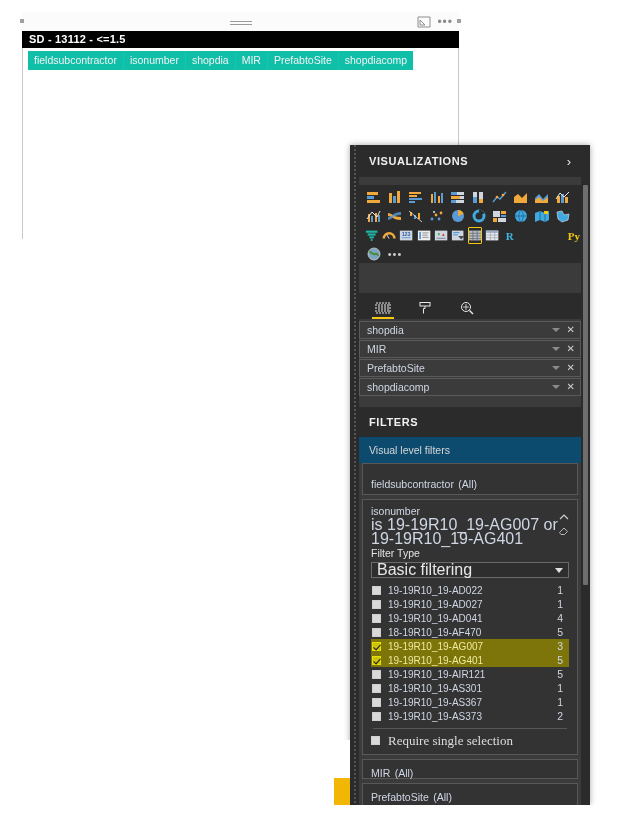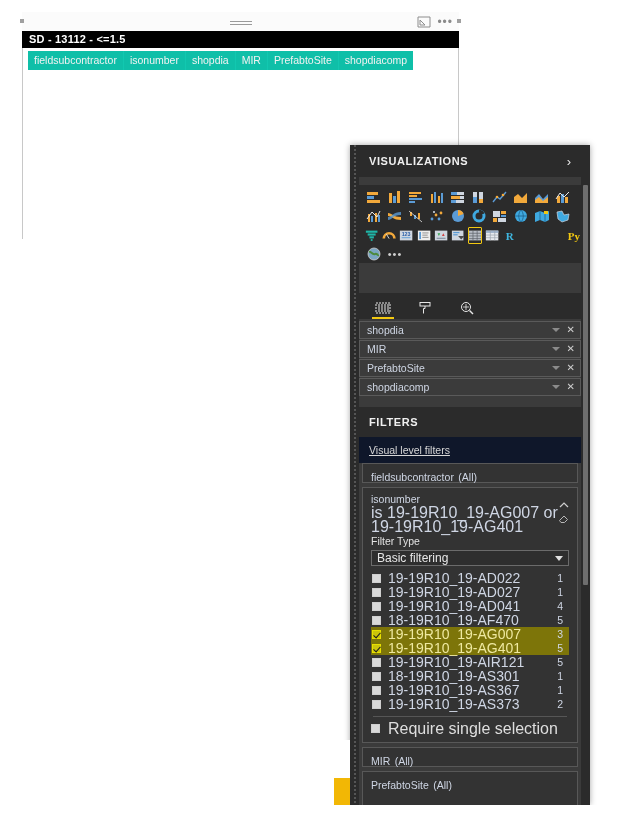--- a/index.html
+++ b/index.html
@@ -123,69 +123,69 @@
   .well-item .xx{position:absolute;right:5px;top:50%;transform:translateY(-50%);
     color:#cfcfcf;font-size:10px;line-height:1;}
 
   
   #filters-header{
     position:absolute;left:9px;top:262px;right:9px;height:30px;background:#2b2b2b;
     display:flex;align-items:center;padding-left:10px;box-sizing:border-box;
   }
   #filters-header .ttl{color:#f0f0f0;font-size:11px;font-weight:bold;letter-spacing:.6px;}
   #filters-sub{
-    position:absolute;left:9px;top:292px;right:9px;height:26px;background:#0f172a;
+    position:absolute;left:9px;top:292px;right:9px;height:26px;background:#0c4a6e;
     display:flex;align-items:center;padding-left:10px;box-sizing:border-box;
-    color:#d7d7d7;font-size:10.5px;text-decoration:underline;
+    color:#d7d7d7;font-size:10.5px;
   }
 
   #filter-cards{position:absolute;left:9px;top:318px;right:9px;}
   .fcard{
     background:#333333;border:1px solid #585858;margin:0 3px 4px 3px;
     box-sizing:border-box;position:relative;padding:5px 8px;
   }
   .fcard .fname{color:#cfd6e4;font-size:10.5px;line-height:14px;}
   .fcard .fcond{color:#cfd6e4;font-size:16px;line-height:14px;}
   .fcard .chev-up{
     position:absolute;right:8px;top:6px;width:10px;height:6px;
   }
   .fcard .eraser{position:absolute;right:8px;top:22px;width:11px;height:11px;}
 
   .ftype-lbl{color:#e2e2e2;font-size:10.5px;line-height:14px;}
   .sel-box{
     margin-top:2px;height:16px;background:#2e2e2e;border:1px solid #6b6b6b;
     display:flex;align-items:center;justify-content:space-between;
     padding:0 5px;box-sizing:border-box;
   }
-  .sel-box .val{color:#e8e8e8;font-size:12px;}
+  .sel-box .val{color:#e8e8e8;font-size:16px;}
   .sel-box .tri{width:0;height:0;border-left:4px solid transparent;border-right:4px solid transparent;border-top:5px solid #e0e0e0;}
 
   .chk-list{margin-top:5px;}
   .chk-row{
     height:14px;display:flex;align-items:center;position:relative;padding-left:1px;
   }
   .chk-row.hl{background:#7d7509;}
   .chk-box{
     width:9px;height:9px;border:1px solid #cfcfcf;background:#d9d9d9;margin-right:7px;
     position:relative;flex:none;box-sizing:border-box;
   }
   .chk-row.hl .chk-box{background:#ccc40b;border-color:#e8e000;}
   .chk-box.on::after{
     content:"";position:absolute;left:2px;top:0px;width:3px;height:6px;
     border:solid #1d1d1d;border-width:0 1.4px 1.4px 0;transform:rotate(42deg);
   }
-  .chk-label{color:#cfd6e4;font-size:14px;white-space:nowrap;}
+  .chk-label{color:#cfd6e4;font-size:10px;white-space:nowrap;}
   .chk-row.hl .chk-label{color:#efe9a0;}
   .chk-count{position:absolute;right:6px;color:#cfd6e4;font-size:10.5px;}
   .chk-row.hl .chk-count{color:#cfd6e4;}
 
   .chk-sep{height:1px;background:#565656;margin:5px 2px 4px 2px;}
   .req-row{height:15px;display:flex;align-items:center;}
   .req-row .chk-box{margin-right:8px;}
-  .req-row .lbl{color:#dedede;font-size:16px;}
+  .req-row .lbl{color:#dedede;font-size:13px;font-family:Liberation Serif, serif;}
 
   .orange-tab{
     position:absolute;left:334px;top:778px;width:16px;height:27px;background:#f2b705;
   }
   .white-strip{
     position:absolute;left:318px;top:740px;width:32px;height:38px;background:#ffffff;
   }
   .bottom-mask{position:absolute;left:0;top:805px;width:626px;height:26px;background:#ffffff;}
 </style>
 </head>
@@ -513,21 +513,21 @@
     </div>
   </div>
 
   <div id="filters-header">
     <span class="ttl">FILTERS</span>
   </div>
   <div id="filters-sub">Visual level filters</div>
 
   <div id="filter-cards">
 
-    <div class="fcard" style="height:20px;padding-top:3px;">
+    <div class="fcard" style="height:32px;padding-top:10px;">
       <span class="fname">fieldsubcontractor</span>
       <span class="fname all">(All)</span>
     </div>
 
     <div class="fcard" style="padding:4px 8px 6px 8px;">
       <div class="fname">isonumber</div>
       <span class="chev-up">
         <svg width="10" height="6" viewBox="0 0 10 6">
             <polyline points="1,5 5,1 9,5" fill="none" stroke="#cfcfcf" stroke-width="1.2"></polyline>
           </svg>

